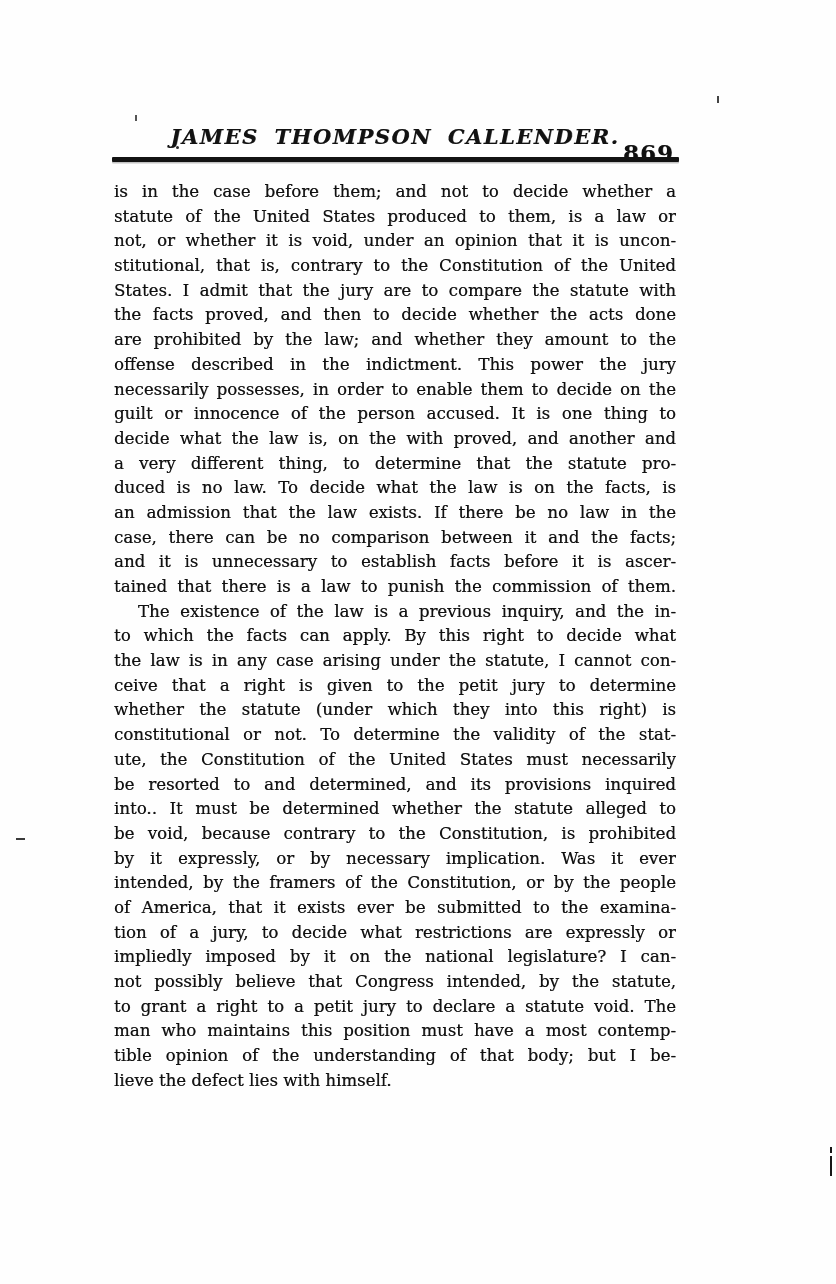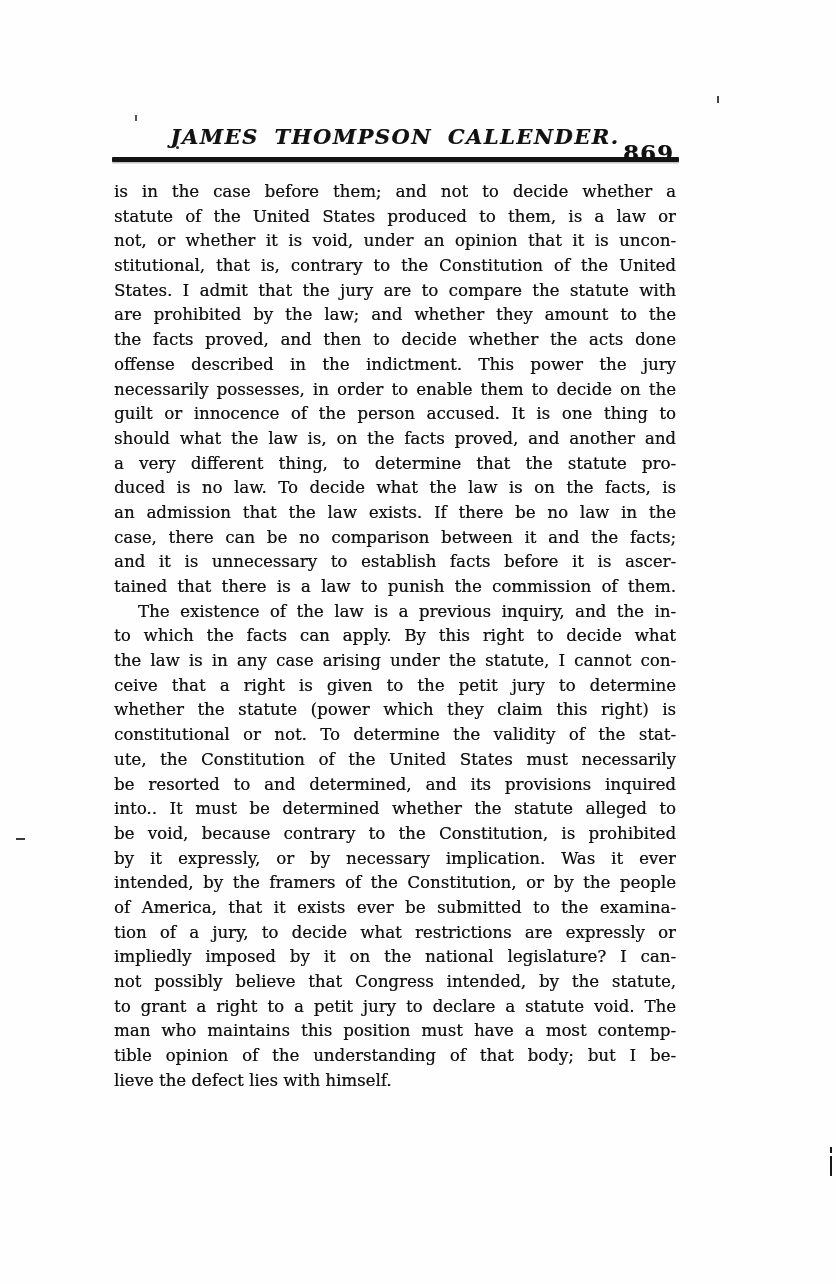--- a/index.html
+++ b/index.html
@@ -112,39 +112,39 @@
 
   <div class="header-rule"></div>
 
   <div class="page-body">
       <div class="para">
         <div class="line">is in the case before them; and not to decide whether a</div>
         <div class="line">statute of the United States produced to them, is a law or</div>
         <div class="line">not, or whether it is void, under an opinion that it is uncon-</div>
         <div class="line">stitutional, that is, contrary to the Constitution of the United</div>
         <div class="line">States.  I admit that the jury are to compare the statute with</div>
+        <div class="line">the facts proved, and then to decide whether the acts done</div>
         <div class="line">are prohibited by the law; and whether they amount to the</div>
-        <div class="line">the facts proved, and then to decide whether the acts done</div>
         <div class="line">offense described in the indictment.  This power the jury</div>
         <div class="line">necessarily possesses, in order to enable them to decide on the</div>
         <div class="line">guilt or innocence of the person accused.  It is one thing to</div>
-        <div class="line">should what the law is, on the facts proved, and another and</div>
+        <div class="line">decide what the law is, on the with proved, and another and</div>
         <div class="line">a very different thing, to determine that the statute pro-</div>
         <div class="line">duced is no law.  To decide what the law is on the facts, is</div>
         <div class="line">an admission that the law exists.  If there be no law in the</div>
         <div class="line">case, there can be no comparison between it and the facts;</div>
         <div class="line">and it is unnecessary to establish facts before it is ascer-</div>
         <div class="line">tained that there is a law to punish the commission of them.</div>
       </div>
       <div class="para">
         <div class="line line-indent">The existence of the law is a previous inquiry, and the in-</div>
         <div class="line">to which the facts can apply.  By this right to decide what</div>
         <div class="line">the law is in any case arising under the statute, I cannot con-</div>
         <div class="line">ceive that a right is given to the petit jury to determine</div>
-        <div class="line">whether the statute (power which they claim this right) is</div>
+        <div class="line">whether the statute (under which they into this right) is</div>
         <div class="line">constitutional or not.  To determine the validity of the stat-</div>
         <div class="line">ute, the Constitution of the United States must necessarily</div>
         <div class="line">be resorted to and determined, and its provisions inquired</div>
         <div class="line">into..  It must be determined whether the statute alleged to</div>
         <div class="line">be void, because contrary to the Constitution, is prohibited</div>
         <div class="line">by it expressly, or by necessary implication.  Was it ever</div>
         <div class="line">intended, by the framers of the Constitution, or by the people</div>
         <div class="line">of America, that it exists ever be submitted to the examina-</div>
         <div class="line">tion of a jury, to decide what restrictions are expressly or</div>
         <div class="line">impliedly imposed by it on the national legislature?  I can-</div>

